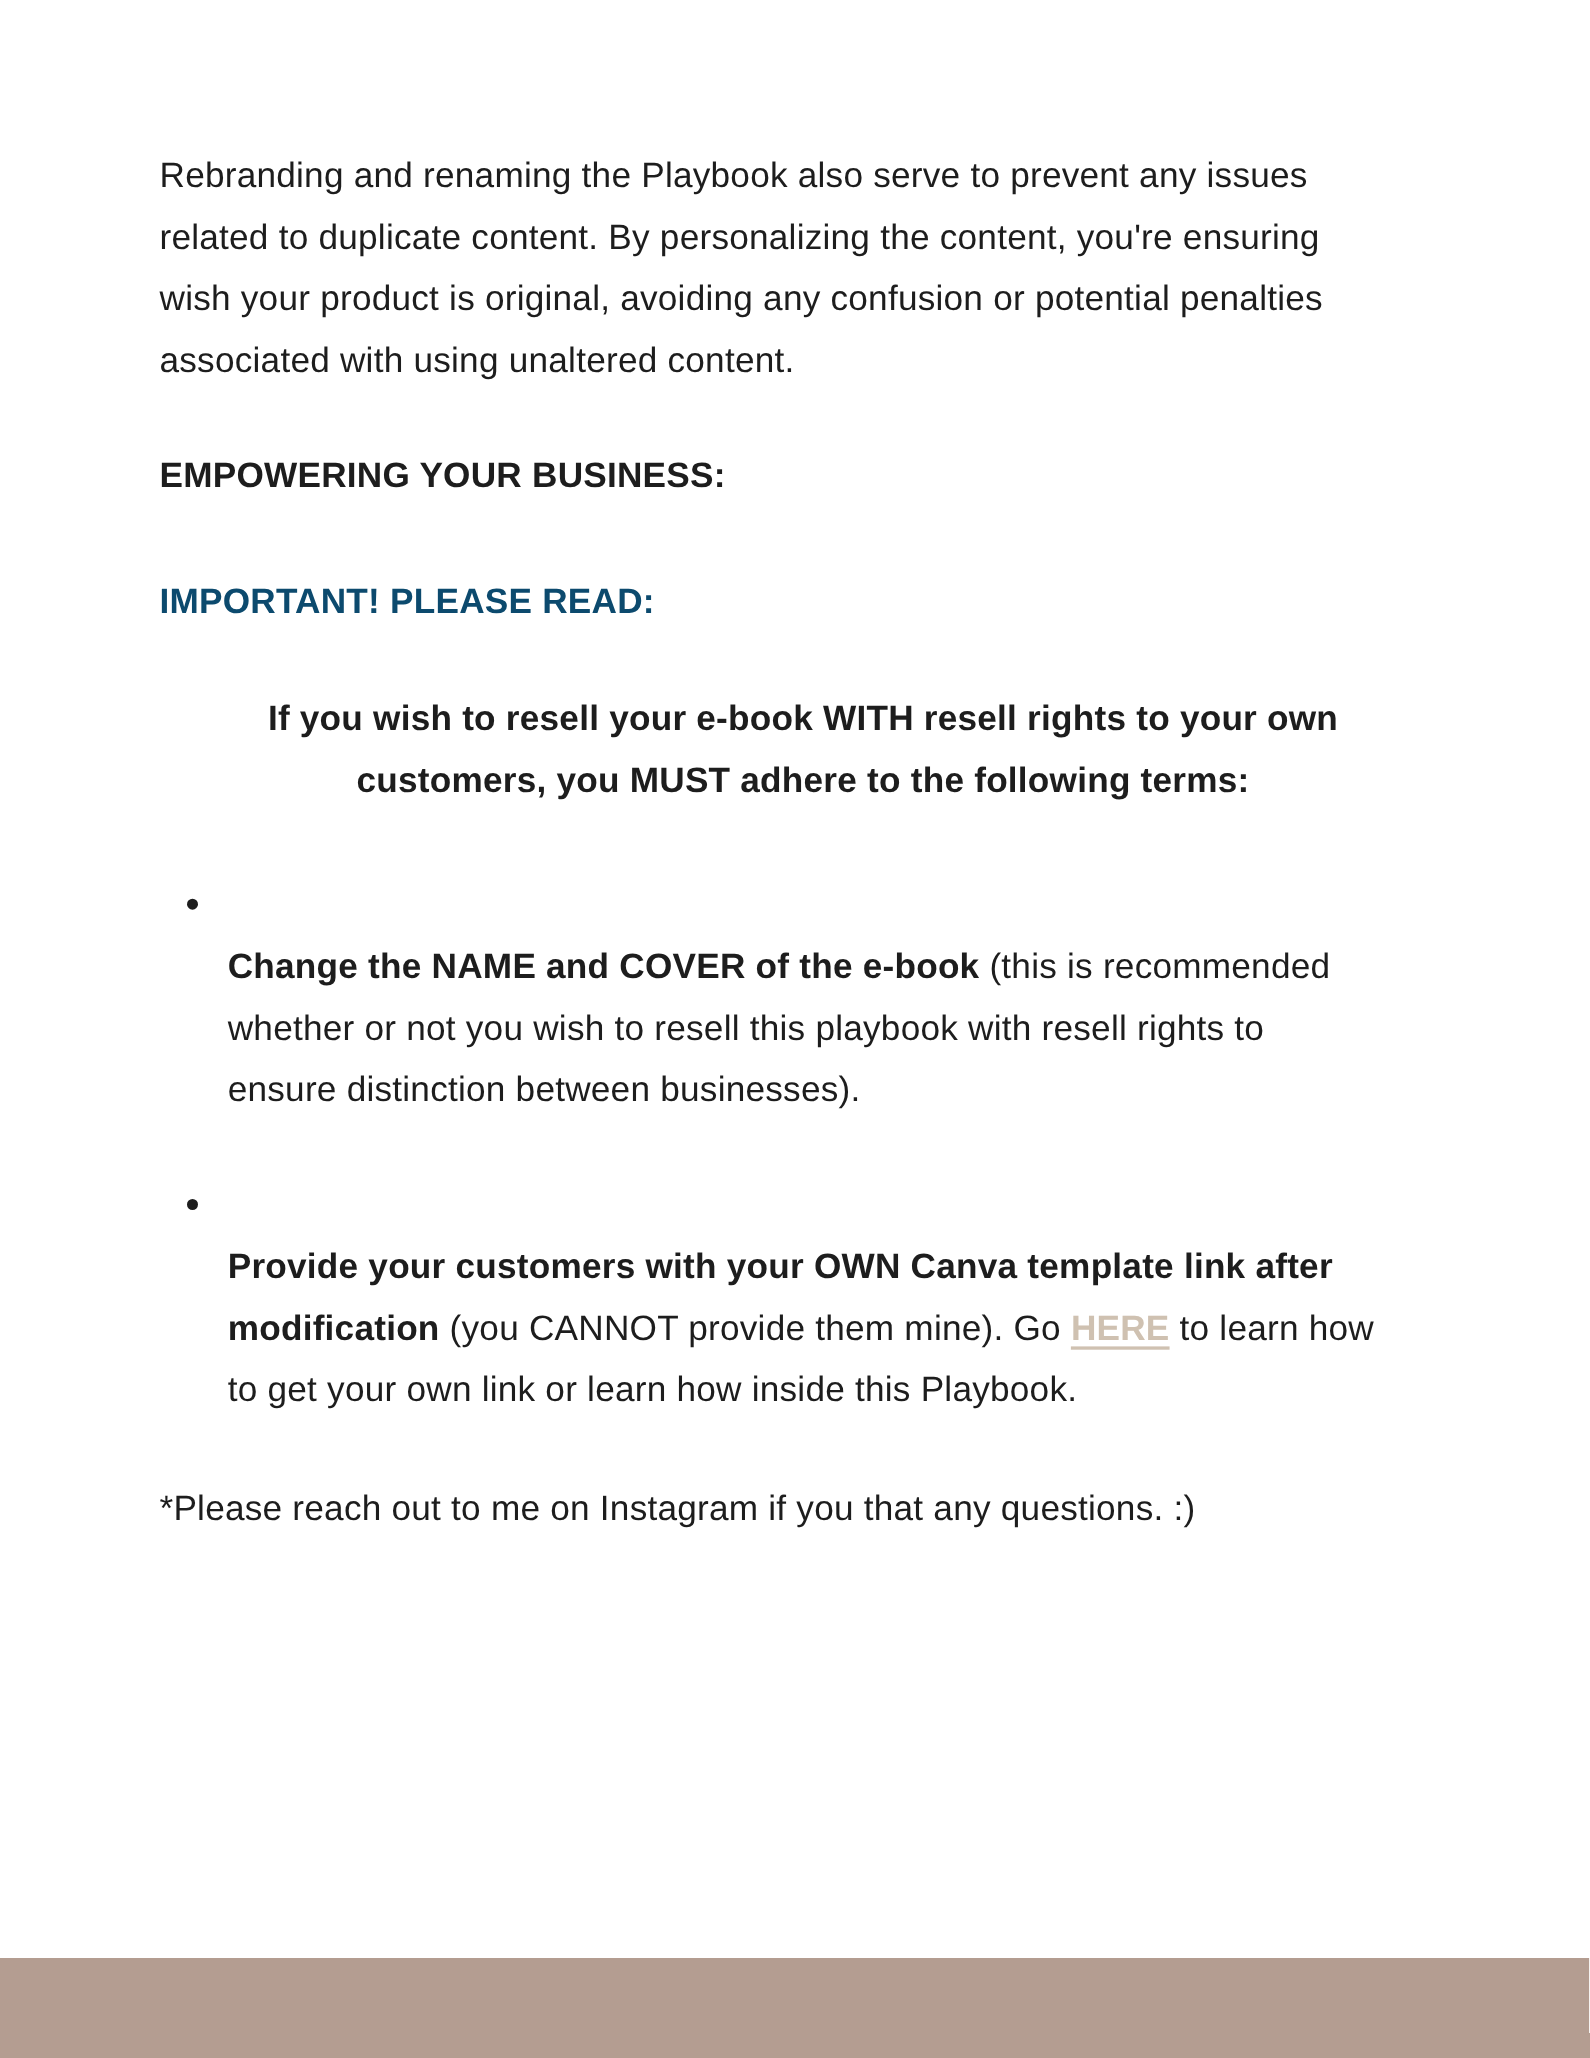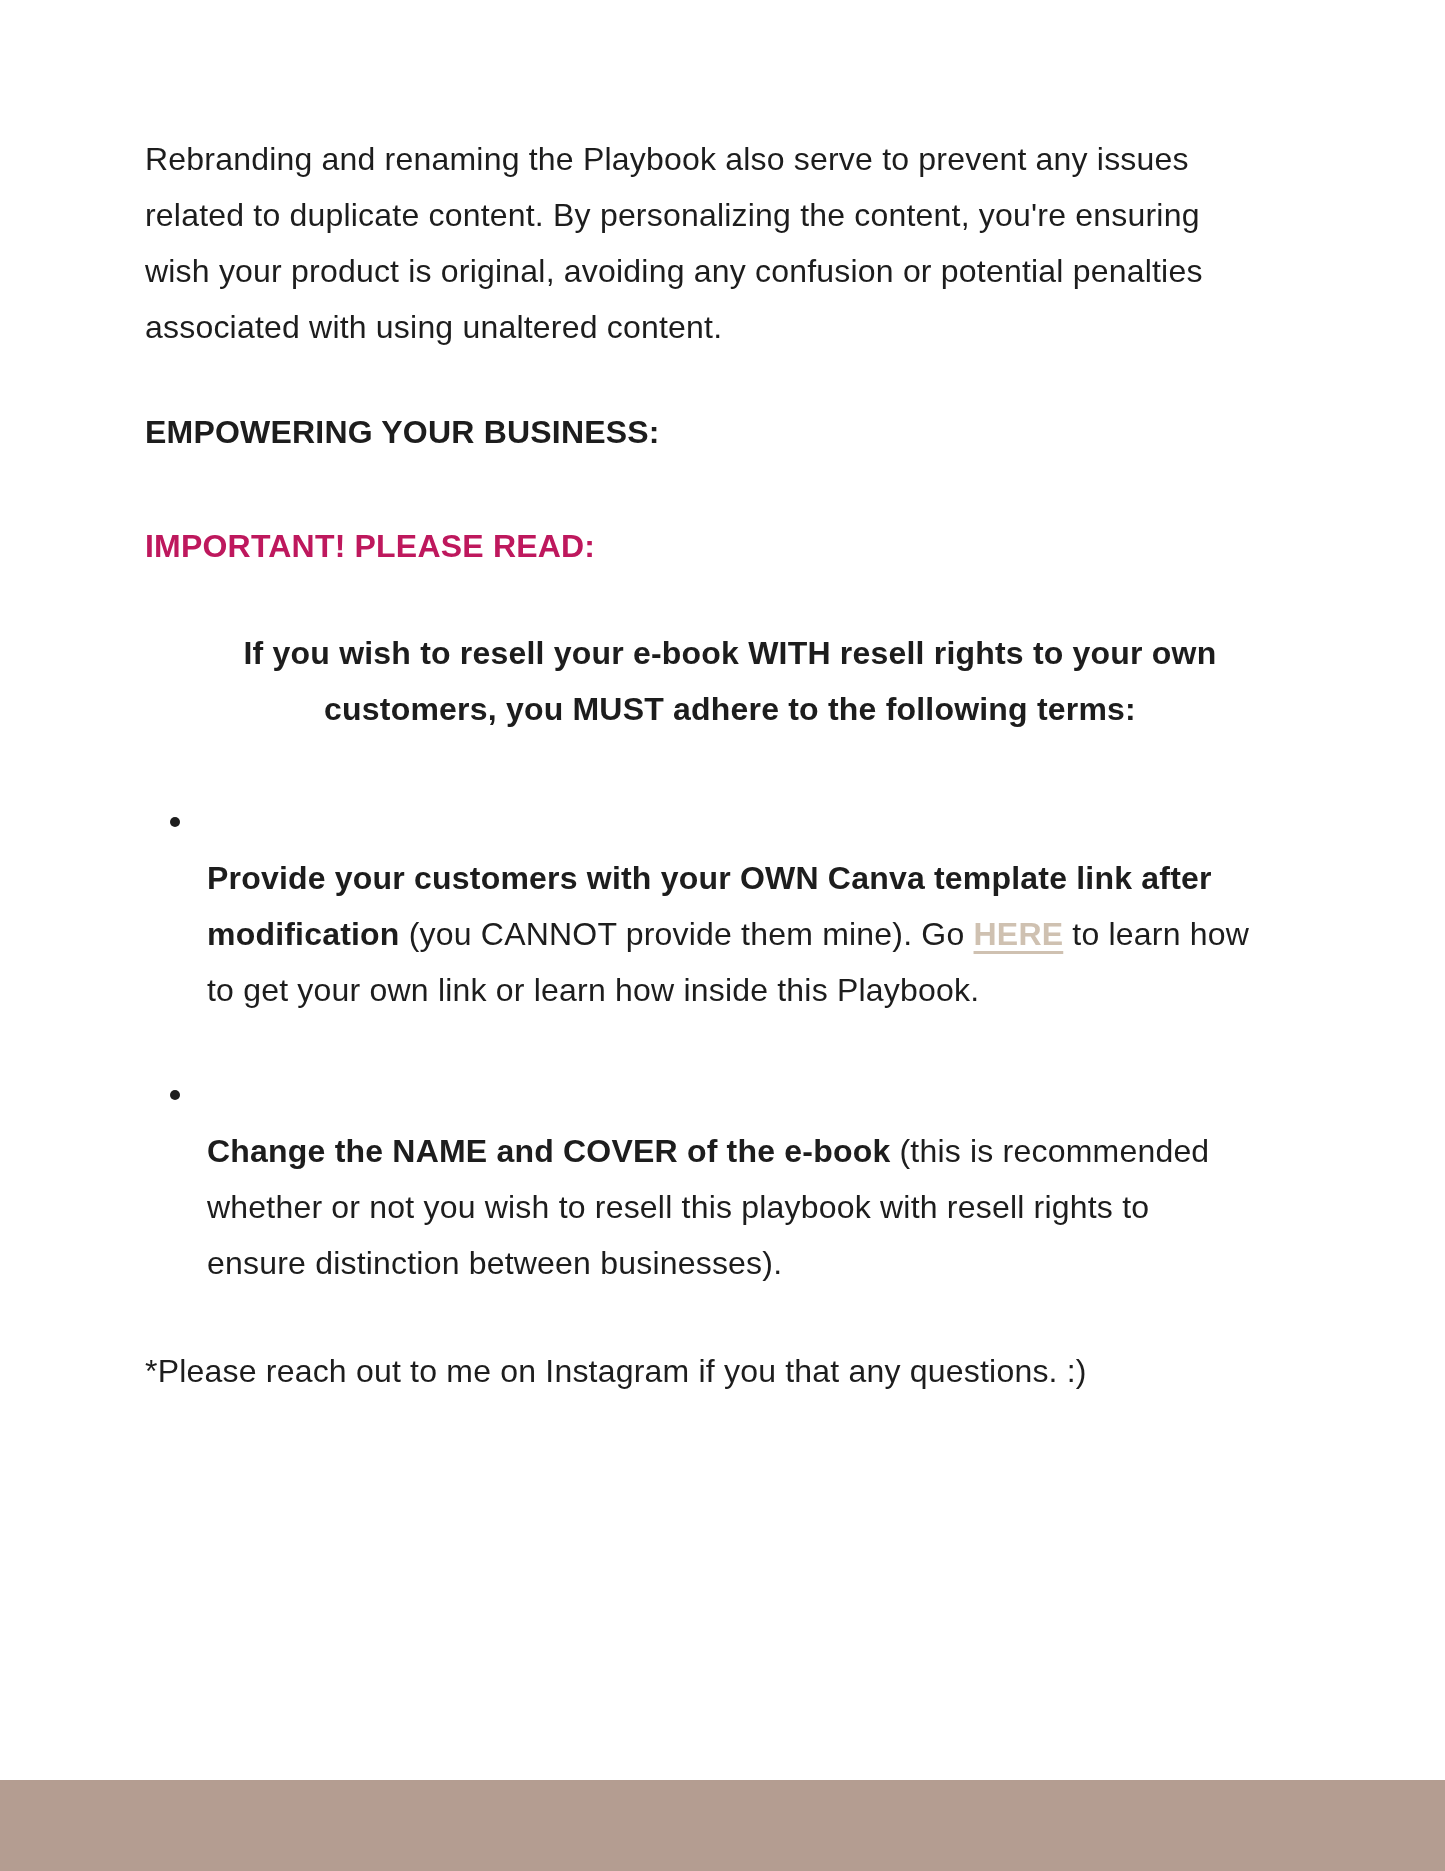--- a/index.html
+++ b/index.html
@@ -79,35 +79,35 @@
 
 
     <p class="doc-para">Rebranding and renaming the Playbook also serve to prevent any issues
 related to duplicate content. By personalizing the content, you're ensuring
 wish your product is original, avoiding any confusion or potential penalties
 associated with using unaltered content.</p>
 
     <h2 class="doc-heading spacing-b">EMPOWERING YOUR BUSINESS:</h2>
 
 
-    <h2 class="doc-heading red" id="important-heading" style="color: #be185d;">IMPORTANT! PLEASE READ:</h2>
+    <h2 class="doc-heading red" id="important-heading" style="color: #0c4a6e;">IMPORTANT! PLEASE READ:</h2>
 
     <p class="doc-para bold-para">If you wish to resell your e-book WITH resell rights to your own
 customers, you MUST adhere to the following terms:</p>
 
     <ul class="doc-bullets">
       <li>
+        <span class="bold-lead">Change the NAME and COVER of the e-book</span><span> (this is recommended
+whether or not you wish to resell this playbook with resell rights to
+ensure distinction between businesses).</span>
+      </li>
+      <li>
         <span class="bold-lead">Provide your customers with your OWN Canva template link after
 modification</span><span> (you CANNOT provide them mine). Go </span><a class="doc-link" id="here-link" style="color: rgb(207, 193, 177); text-decoration-color: rgb(207, 193, 177);">HERE</a><span> to learn how
 to get your own link or learn how inside this Playbook.</span>
-      </li>
-      <li>
-        <span class="bold-lead">Change the NAME and COVER of the e-book</span><span> (this is recommended
-whether or not you wish to resell this playbook with resell rights to
-ensure distinction between businesses).</span>
       </li>
     </ul>
 
     <p class="doc-note">*Please reach out to me on Instagram if you that any questions. :)</p>
 
   </div>
 
   <div class="footer-bar" id="footer-bar" style="background: rgb(180, 157, 145);"></div>
 </div>
 

